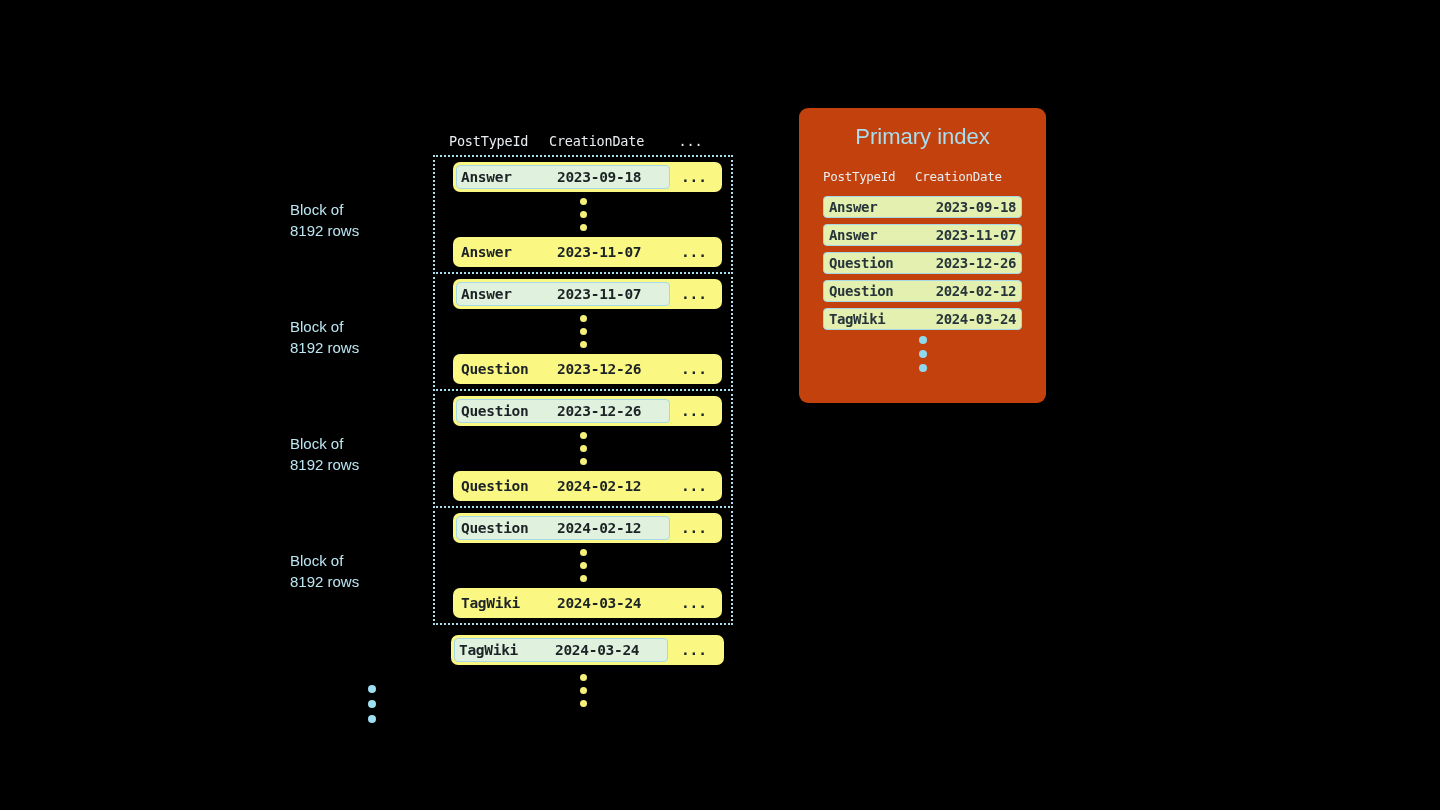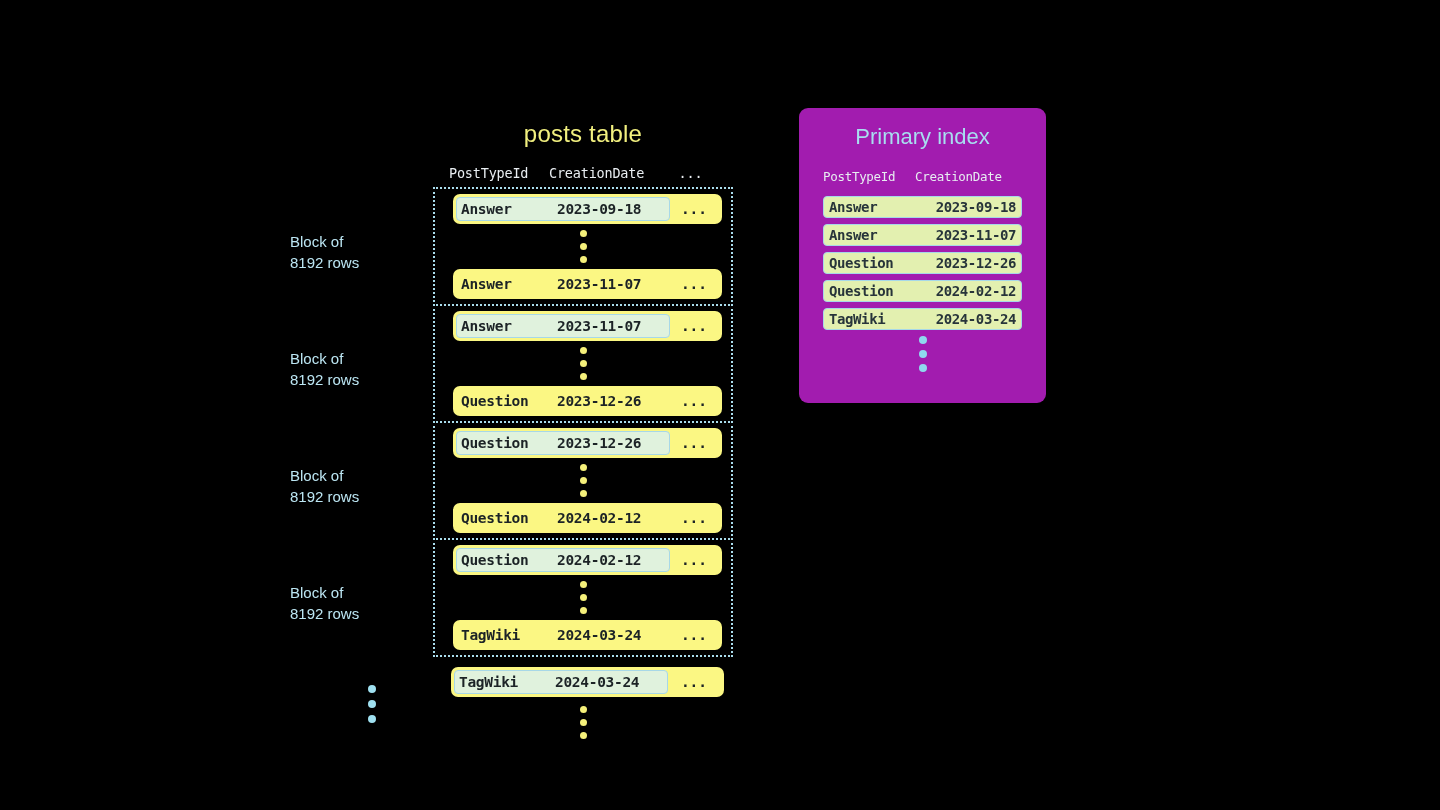--- a/index.html
+++ b/index.html
@@ -165,21 +165,21 @@
     background: #9fe0f0;
   }
 
   
   #primary-index-panel {
     position: absolute;
     left: 799px;
     top: 108px;
     width: 247px;
     height: 295px;
-    background: #a21caf;
+    background: #c2410c;
     border-radius: 9px;
     box-sizing: border-box;
     padding: 14px 14px 0 14px;
   }
   #primary-index-title {
     text-align: center;
     color: #a8def0;
     font-size: 22px;
     font-family: "Liberation Sans", sans-serif;
     height: 30px;
@@ -241,21 +241,20 @@
     height: 8px;
     border-radius: 50%;
     background: #8fd9ee;
   }
 </style>
 </head>
 <body>
 
 <div id="posts-table-group">
 
-  <div id="posts-table-title">posts table</div>
 
   <div class="col-head-row">
     <span class="ch-type">PostTypeId</span>
     <span class="ch-date">CreationDate</span>
     <span class="ch-etc">...</span>
   </div>
 
   <div id="blocks-wrapper">
 
     <div class="block">

